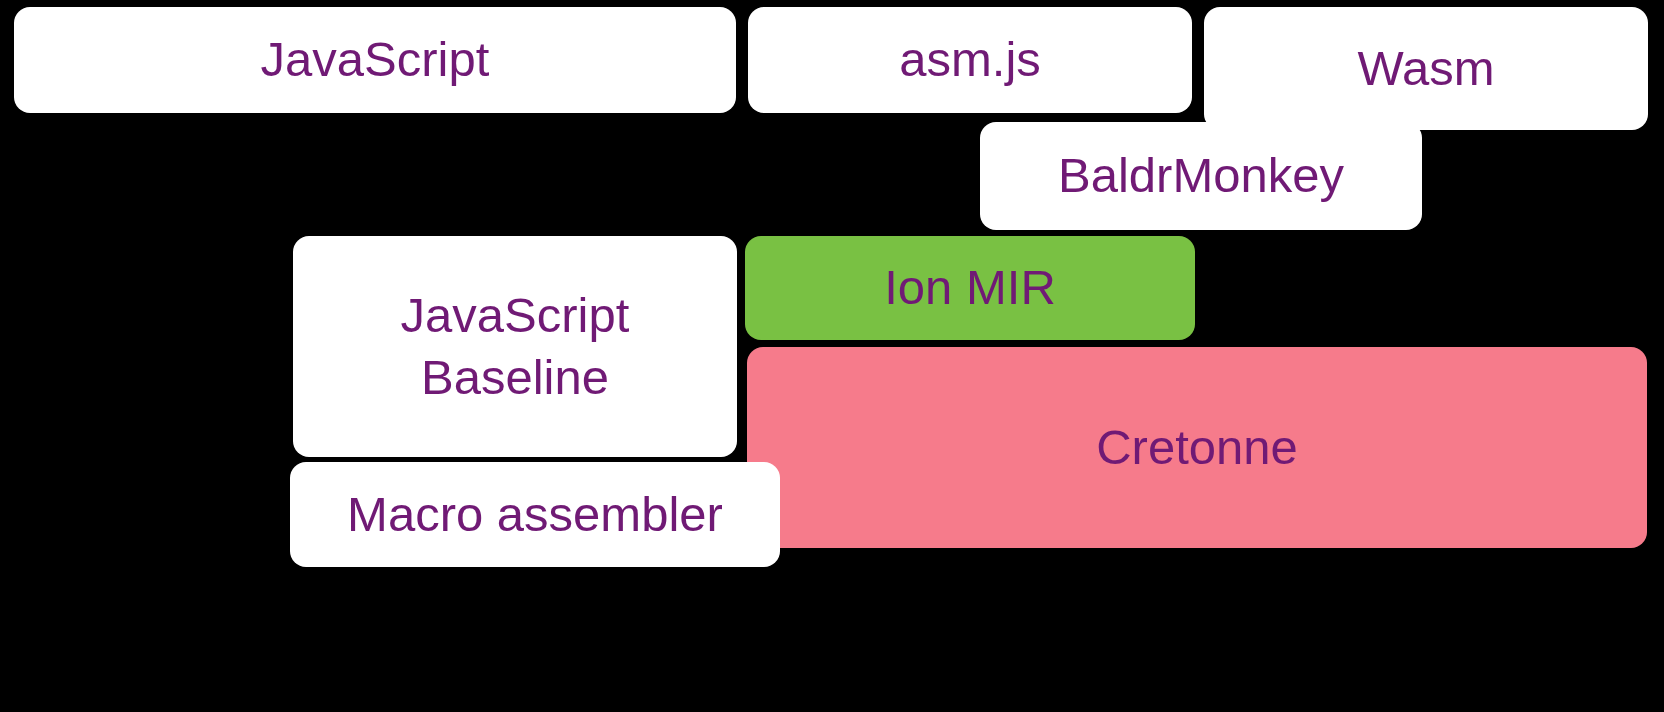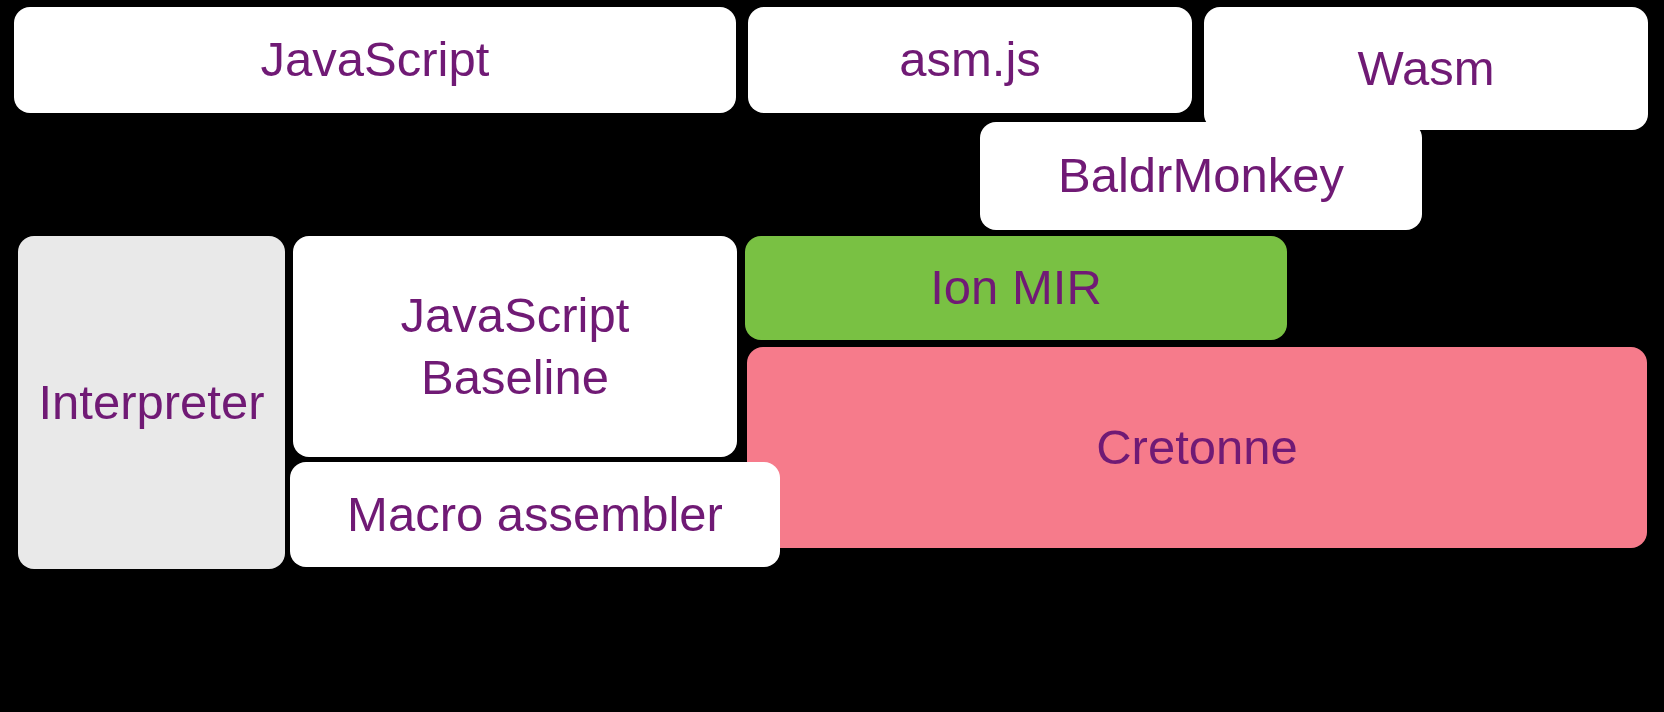--- a/index.html
+++ b/index.html
@@ -31,33 +31,32 @@
   
   #b0  { left: 14px;   top: 7px;   width: 722px;  height: 106px; }
   #b1  { left: 748px;  top: 7px;   width: 444px;  height: 106px; }
   #b2  { left: 1204px; top: 7px;   width: 444px;  height: 123px; }
   
   #b3  { left: 14px;   top: 122px; width: 954px;  height: 108px; }
   #b4  { left: 980px;  top: 122px; width: 442px;  height: 108px; }
   
   #b5  { left: 18px;   top: 236px; width: 267px;  height: 333px; }
   #b6  { left: 293px;  top: 236px; width: 444px;  height: 221px; }
-  #b7  { left: 745px;  top: 236px; width: 542px;  height: 104px; }
+  #b7  { left: 745px;  top: 236px; width: 450px;  height: 104px; }
   #b8  { left: 747px;  top: 347px; width: 900px;  height: 201px; }
   #b9  { left: 290px;  top: 462px; width: 490px;  height: 105px; }
   
   #b10 { left: 292px;  top: 578px; width: 1355px; height: 107px; }
 </style>
 </head>
 <body>
 
 <div class="canvas">
   <div class="box" id="b0" style="background-color: rgb(255, 255, 255);">JavaScript</div>
   <div class="box" id="b1" style="background-color: rgb(255, 255, 255);">asm.js</div>
   <div class="box" id="b2" style="background-color: rgb(255, 255, 255);">Wasm</div>
   <div class="box" id="b4" style="background-color: rgb(255, 255, 255);">BaldrMonkey</div>
-  <div class="box" id="b5" style="background-color: rgb(233, 233, 233);">Interpreter</div>
   <div class="box" id="b6" style="background-color: rgb(255, 255, 255);">JavaScript
 Baseline</div>
   <div class="box" id="b7" style="background-color: rgb(121, 193, 67);">Ion MIR</div>
   <div class="box" id="b8" style="background-color: rgb(246, 123, 139);">Cretonne</div>
   <div class="box" id="b9" style="background-color: rgb(255, 255, 255);">Macro assembler</div>
 </div>
 
 </body></html>

